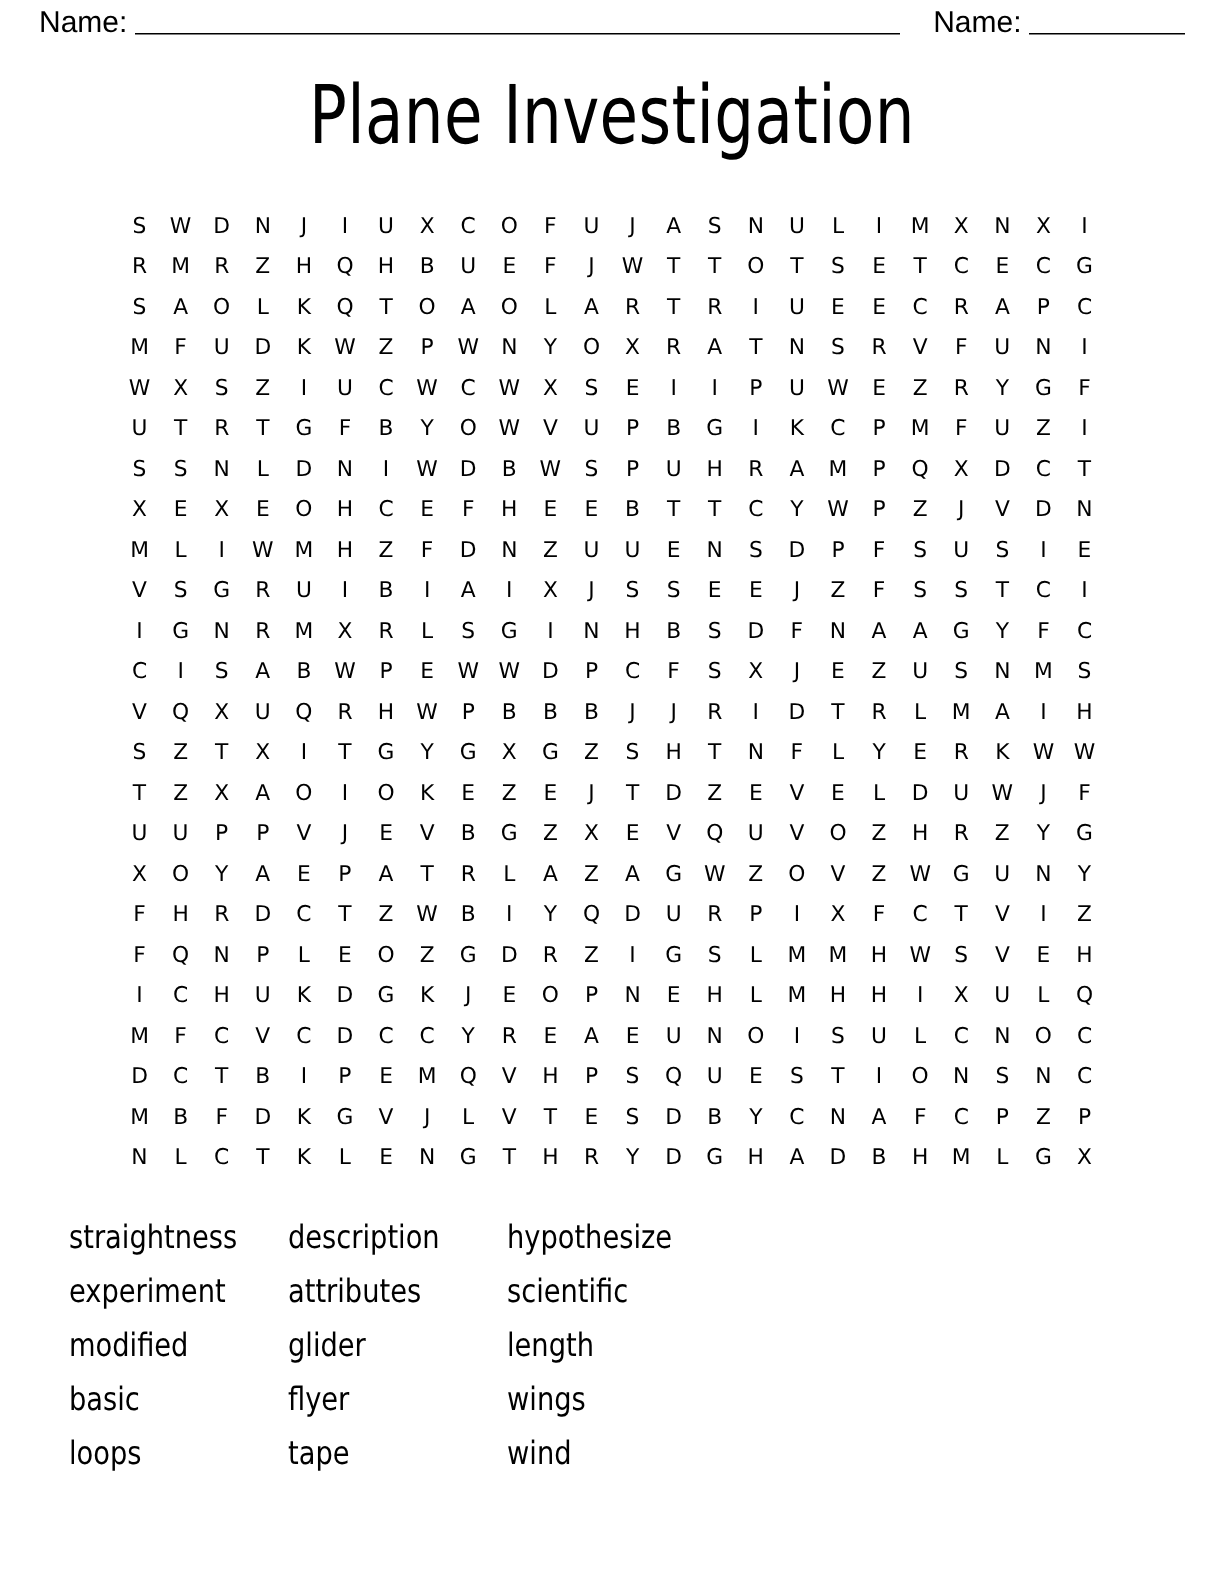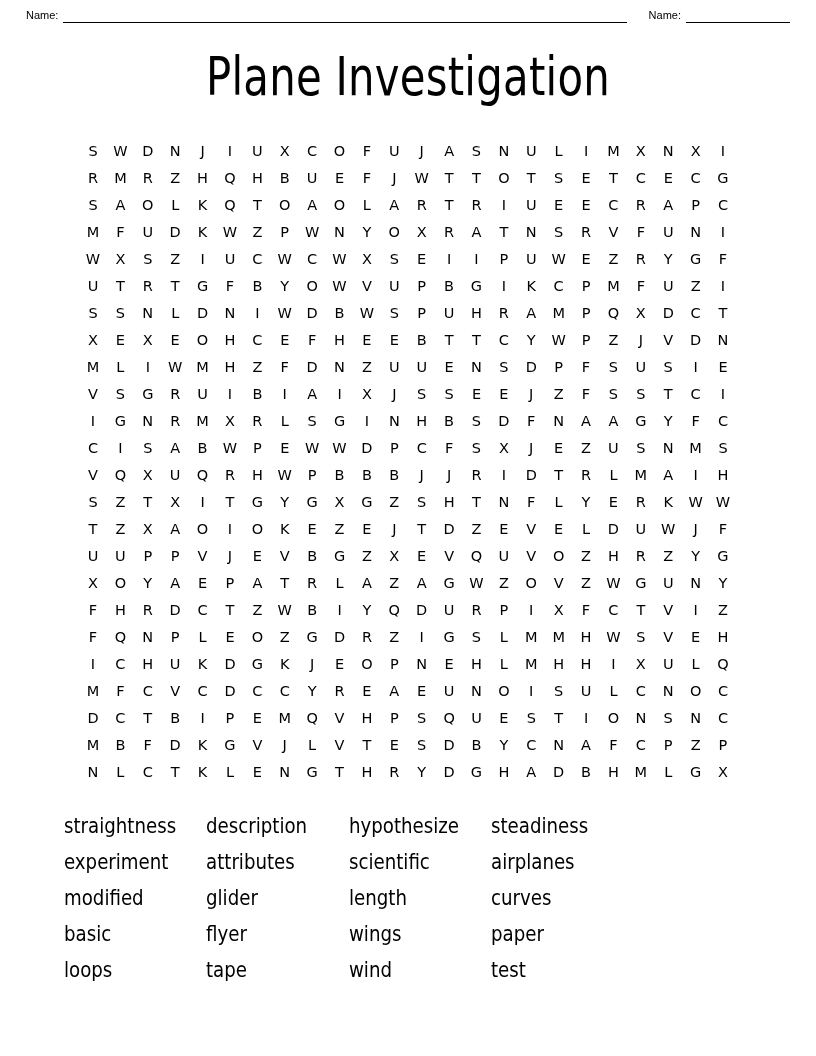--- a/index.html
+++ b/index.html
@@ -16,21 +16,21 @@
     position: relative;
   }
 
   
   .header-row {
     display: flex;
     align-items: flex-end;
     padding: 4px 26px 0 26px;
     height: 24px;
     box-sizing: border-box;
-    font-size: 11px;
+    font-size: 20px;
     font-family: "Liberation Sans", sans-serif;
     text-align: right;
   }
   .field-label {
     white-space: nowrap;
     line-height: 18px;
   }
   .field-rule {
     border-bottom: 1.4px solid #000;
     height: 14px;
@@ -73,21 +73,21 @@
     color: #000;
     text-align: center;
     width: 27.4px;
     height: 27px;
     user-select: none;
   }
 
   
   .word-list {
     margin: 22px 0 0 0;
-    padding: 0 44px 0 64px;
+    padding: 0 44px 0 46px;
     display: grid;
     grid-template-columns: repeat(5, 1fr);
     column-gap: 4px;
   }
   .word-col {
     display: flex;
     flex-direction: column;
   }
   .word-item {
     font-family: "DejaVu Sans Condensed", "Liberation Sans Narrow", "Liberation Sans", sans-serif;
@@ -707,20 +707,13 @@
       <div class="word-item">flyer</div>
       <div class="word-item">tape</div>
     </div>
     <div class="word-col">
       <div class="word-item">hypothesize</div>
       <div class="word-item">scientific</div>
       <div class="word-item">length</div>
       <div class="word-item">wings</div>
       <div class="word-item">wind</div>
     </div>
-    <div class="word-col">
-      <div class="word-item">steadiness</div>
-      <div class="word-item">airplanes</div>
-      <div class="word-item">curves</div>
-      <div class="word-item">paper</div>
-      <div class="word-item">test</div>
-    </div>
   </div>
 
 </body></html>

